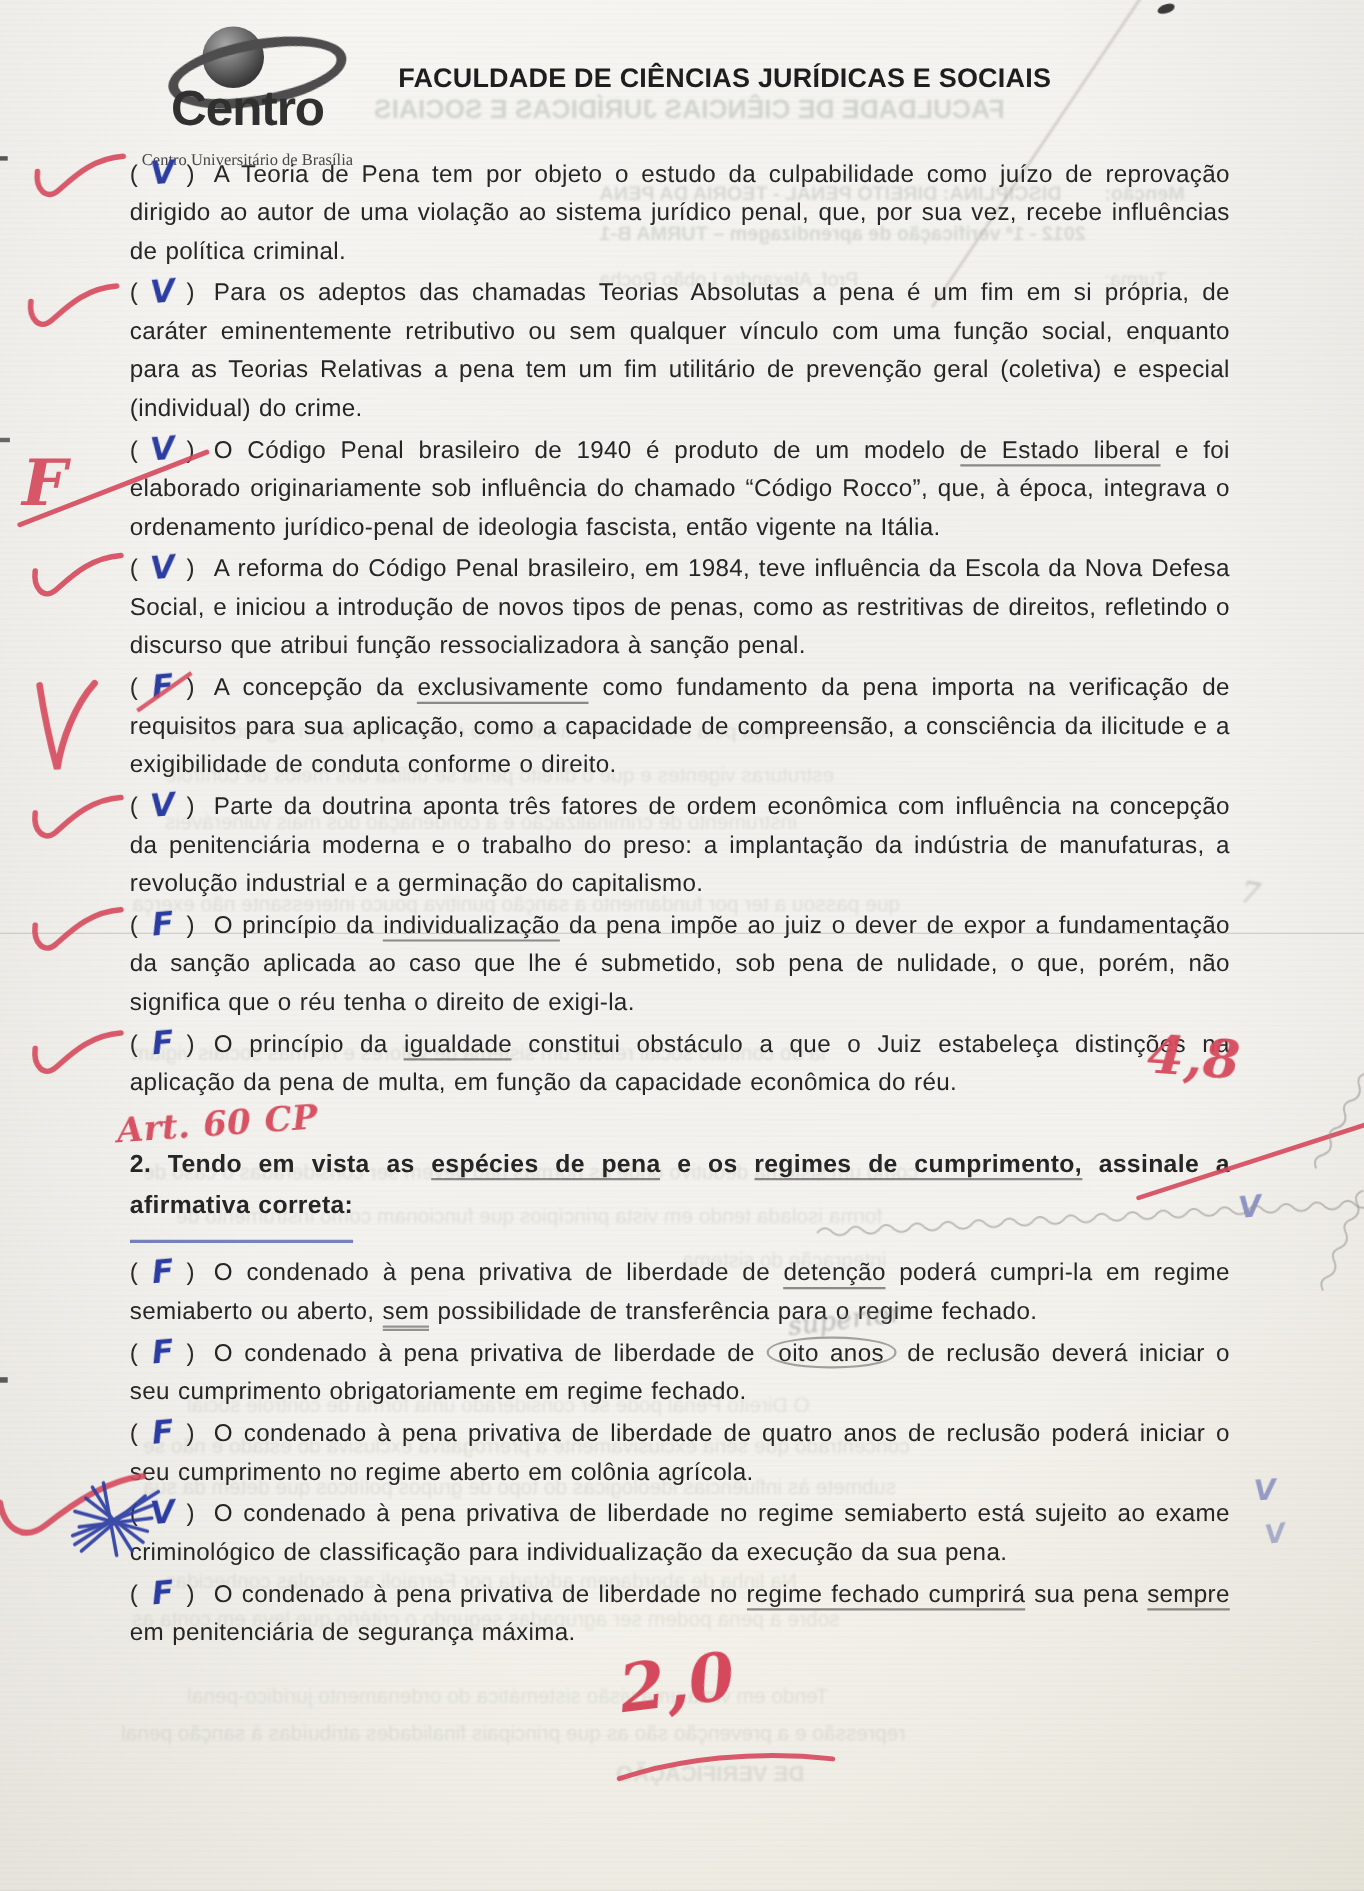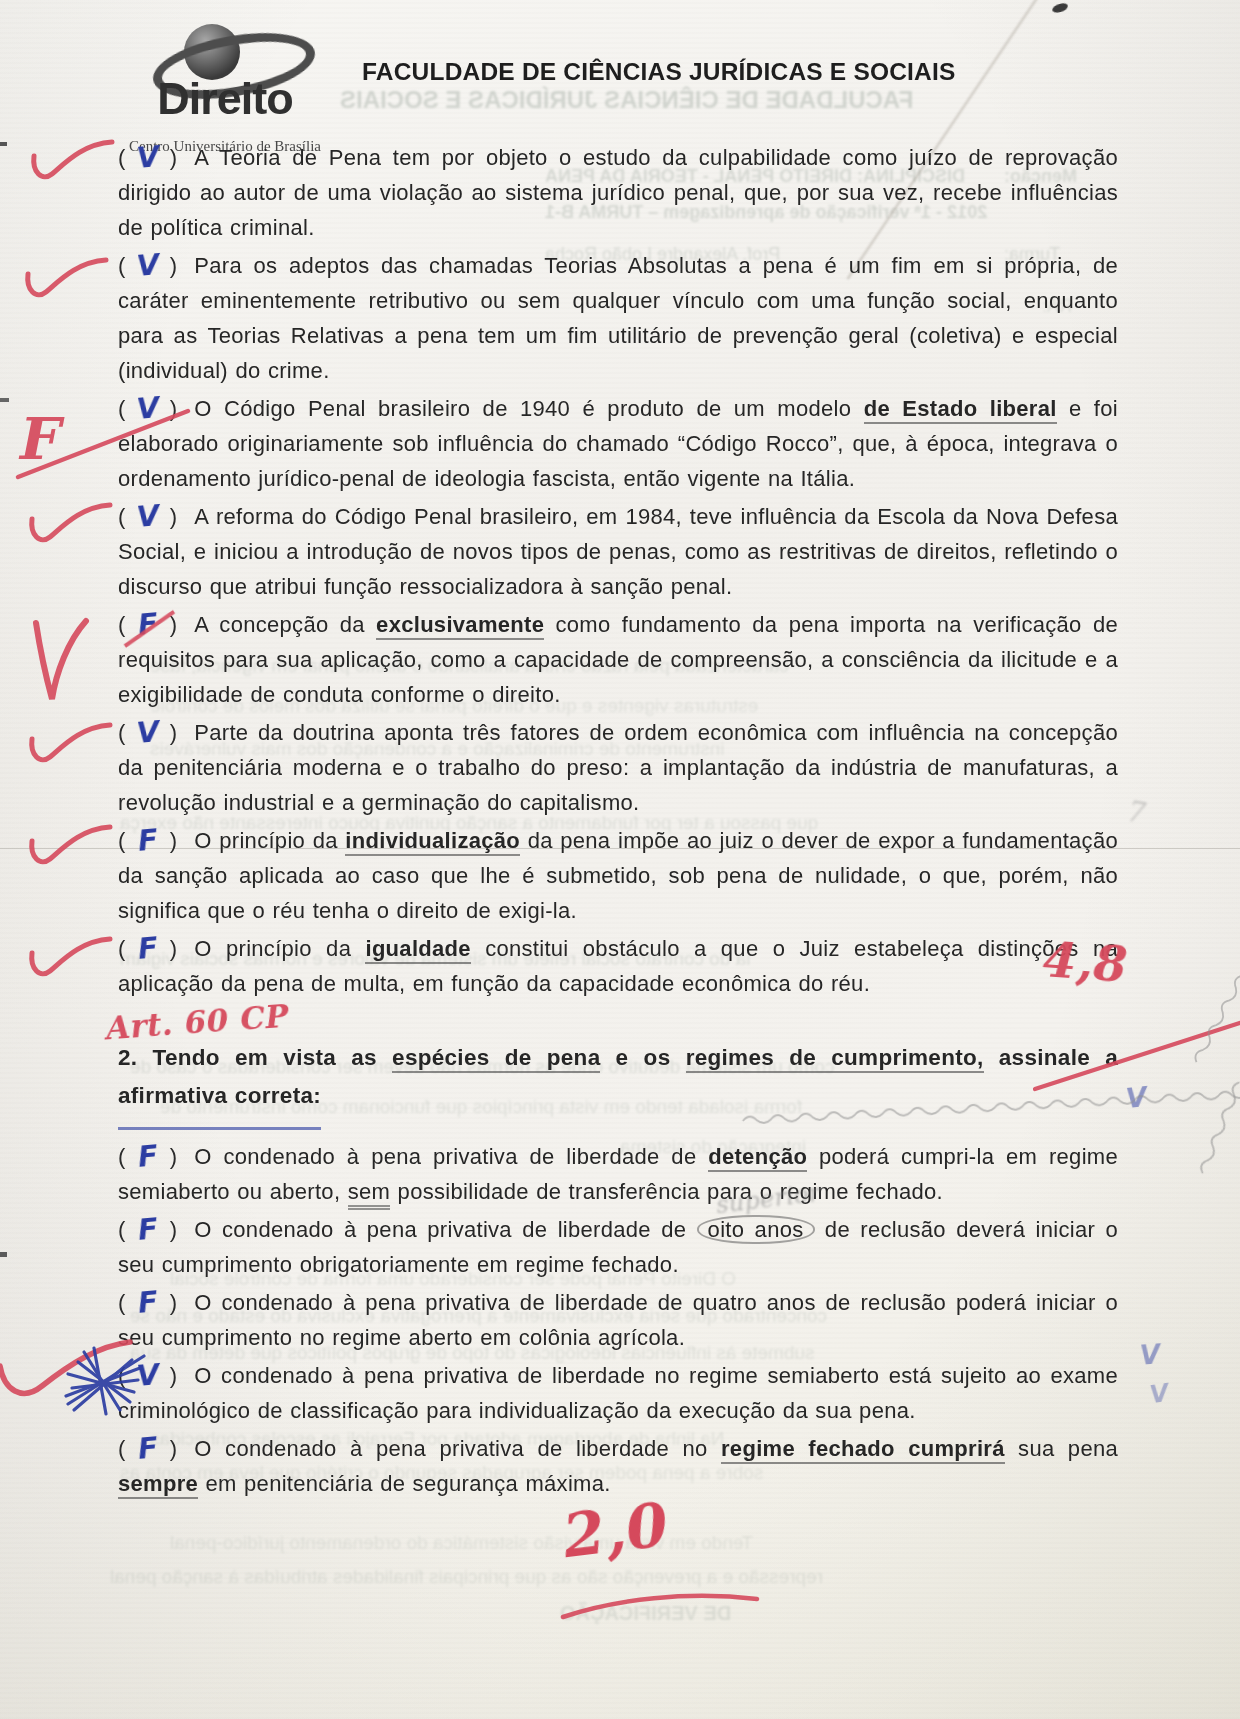--- a/index.html
+++ b/index.html
@@ -28,21 +28,21 @@
   .item{position:relative;margin-bottom:3px;}
   .paren{font-size:22px;color:#2b2b2b;}
   .op{margin-right:5px;}
   .cp{margin-left:5px;margin-right:17px;}
   .hmark{display:inline-block;width:34px;text-align:center;font-family:"DejaVu Sans",sans-serif;
     font-weight:bold;font-style:italic;font-size:29px;color:#2c3da2;transform:rotate(-5deg);
     position:relative;top:2px;line-height:0.9;filter:blur(0.25px);}
   .struck::after{content:"";position:absolute;left:-12px;top:16px;width:60px;height:0;
     border-top:4px solid rgba(213,73,92,0.88);transform:rotate(-30deg);}
   .mm{position:absolute;pointer-events:none;z-index:5;}
-  .u-pencil{border-bottom:2px solid rgba(75,75,75,0.62);padding-bottom:1px;font-weight:bold;}
+  .u-pencil{border-bottom:2px solid rgba(75,75,75,0.62);padding-bottom:1px;}
   .u-pencil-d{border-bottom:5px double rgba(75,75,75,0.58);padding-bottom:1px;}
   .u-blue{border-bottom:3px solid rgba(44,61,162,0.62);padding-bottom:19px;}
   .circ{border:2px solid rgba(95,95,95,0.55);border-radius:48%;padding:0 9px;white-space:nowrap;}
   .q2-heading{position:relative;font-weight:bold;font-size:22.5px;line-height:38px;margin:38px 0 24px 0;}
   .ov{position:absolute;pointer-events:none;z-index:6;}
   .hw-red{font-family:"DejaVu Serif",serif;font-style:italic;font-weight:bold;color:#d5495c;
     white-space:nowrap;filter:blur(0.25px);}
   .hw-pencil{font-family:"DejaVu Serif",serif;font-style:italic;color:#8b8b8b;white-space:nowrap;filter:blur(0.8px);}
   .hw-blue{font-family:"DejaVu Sans",sans-serif;font-style:italic;font-weight:bold;color:#2c3da2;filter:blur(0.4px);}
   .score2{position:relative;margin-left:445px;margin-top:12px;width:240px;height:110px;}
@@ -88,21 +88,21 @@
   <div class="artifact" style="left:1052px;top:4px;width:16px;height:8px;background:#3a3a3a;border-radius:60% 40% 55% 45%;transform:rotate(-14deg);filter:blur(0.6px);"></div>
   <div class="artifact" style="left:0;top:142px;width:7px;height:4px;background:#555;filter:blur(0.5px);"></div>
   <div class="artifact" style="left:0;top:398px;width:9px;height:4px;background:#666;filter:blur(0.5px);"></div>
   <div class="artifact" style="left:0;top:1252px;width:7px;height:5px;background:#5a5a5a;filter:blur(0.5px);"></div>
 
   <div class="logo">
     <div class="globe">
       <div class="sphere"></div>
       <div class="ring"></div>
     </div>
-    <div class="wordmark">Direito</div>
+    <div class="wordmark">Centro</div>
     <div class="logo-sub">Centro Universitário de Brasília</div>
   </div>
   <div class="faculty-title">FACULDADE DE CIÊNCIAS JURÍDICAS E SOCIAIS</div>
 
   <div class="content">
     <div id="q1-items">
         <div class="item"><span class="mm" style="left: -94px; top: -10px;"><svg width="96" height="60" viewBox="0 0 96 60" style="overflow:visible">
               <path d="M10 26 C8 42 18 52 28 44 C40 34 58 14 88 12" fill="none" stroke="#d5495c" stroke-width="5" stroke-linecap="round" opacity="0.9"></path>
             </svg></span><span class="paren op">(</span><span class="hmark">V</span><span class="paren cp">)</span>A Teoria de Pena tem por objeto o estudo da culpabilidade como juízo de reprovação dirigido ao autor de uma violação ao sistema jurídico penal, que, por sua vez, recebe influências de política criminal.</div>
         <div class="item"><span class="mm" style="left: -100px; top: 0px;"><svg width="96" height="60" viewBox="0 0 96 60" style="overflow:visible">

